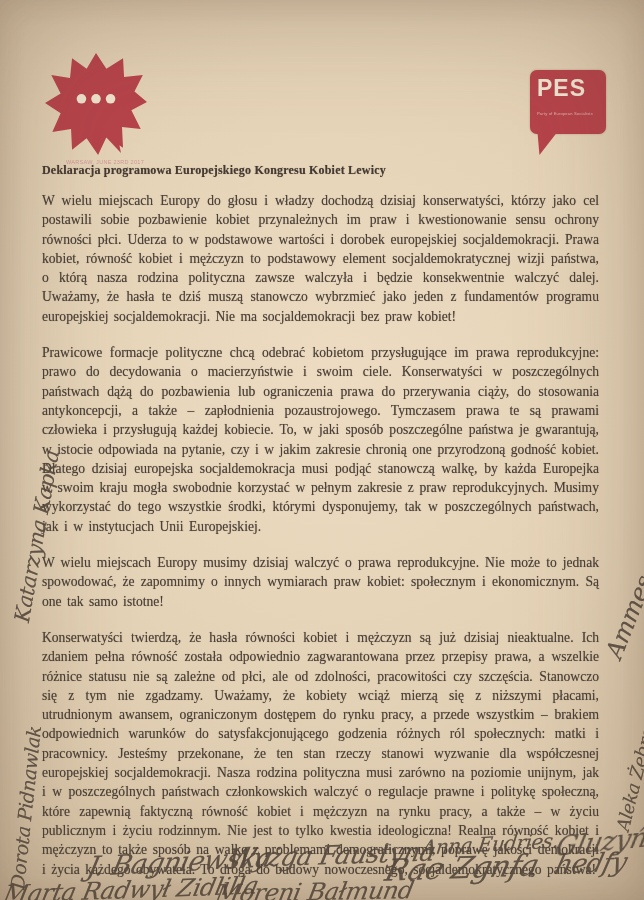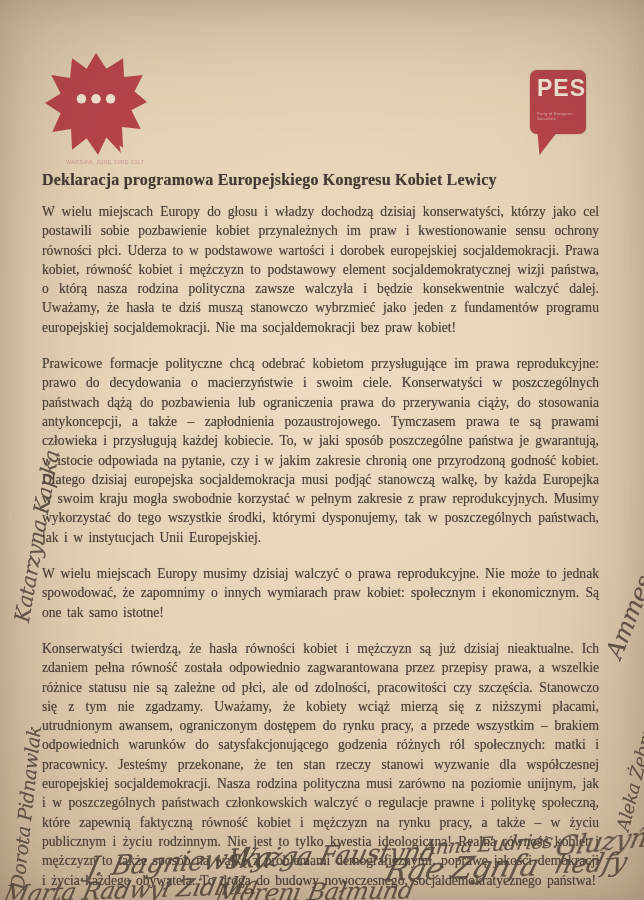--- a/index.html
+++ b/index.html
@@ -17,34 +17,34 @@
   
   .logo-left{position:absolute;left:44px;top:52px;width:150px;}
   .flower{width:104px;height:104px;display:block;}
   .logo-left-caption{margin-top:4px;margin-left:22px;color:#c4747a;
     font-family:"Liberation Sans",sans-serif;font-weight:700;
     font-size:9px;line-height:11px;letter-spacing:.4px;opacity:.85;}
   .logo-left-sub{margin-top:3px;margin-left:22px;color:#c98a8e;
     font-family:"Liberation Sans",sans-serif;font-size:5.5px;letter-spacing:.3px;opacity:.8;}
 
   .logo-right{position:absolute;left:530px;top:70px;width:70px;}
-  .pes-box{width:56px;height:64px;background:#b5434a;border-radius:7px;position:relative;
+  .pes-box{width:76px;height:64px;background:#b5434a;border-radius:7px;position:relative;
     box-shadow:0 0 2px rgba(120,60,50,.4);}
   .pes-text{color:#efe4d2;font-family:"Liberation Sans",sans-serif;font-weight:700;
     font-size:23px;letter-spacing:1px;padding:5px 0 0 7px;}
   .pes-sub{color:#e8cfc4;font-family:"Liberation Sans",sans-serif;font-size:4px;
     padding:9px 0 0 7px;opacity:.75;letter-spacing:.2px;}
   .pes-tail{position:absolute;left:6px;top:63px;width:0;height:0;
     border-left:5px solid transparent;border-right:14px solid transparent;
     border-top:22px solid #b5434a;transform:skewX(-8deg);}
 
   
   .doc{position:absolute;left:42px;top:163px;width:560px;color:#4b4138;
     text-shadow:0 0 .8px rgba(75,65,56,.55);}
-  .doc-title{font-weight:700;font-size:16px;letter-spacing:.2px;color:#443a32;margin:8px 0 13px 0;}
+  .doc-title{font-weight:700;font-size:12px;letter-spacing:.2px;color:#443a32;margin:0 0 13px 0;}
   .doc p{margin:0 3px 17px 0;font-size:13.6px;line-height:19.3px;
     text-align:justify;word-spacing:2px;}
 
   
   .hand{position:absolute;font-family:"DejaVu Serif",serif;font-style:italic;
     color:rgba(86,74,63,.82);white-space:nowrap;letter-spacing:-.5px;
     text-shadow:0 0 .6px rgba(86,74,63,.5);}
   .sig-kapka{left:10px;top:620px;font-size:21px;transform:rotate(-80deg);transform-origin:0 0;}
   .sig-dorota{left:6px;top:888px;font-size:19px;transform:rotate(-84deg);transform-origin:0 0;}
   .sig-ammes{left:600px;top:652px;font-size:24px;transform:rotate(-68deg);transform-origin:0 0;}

